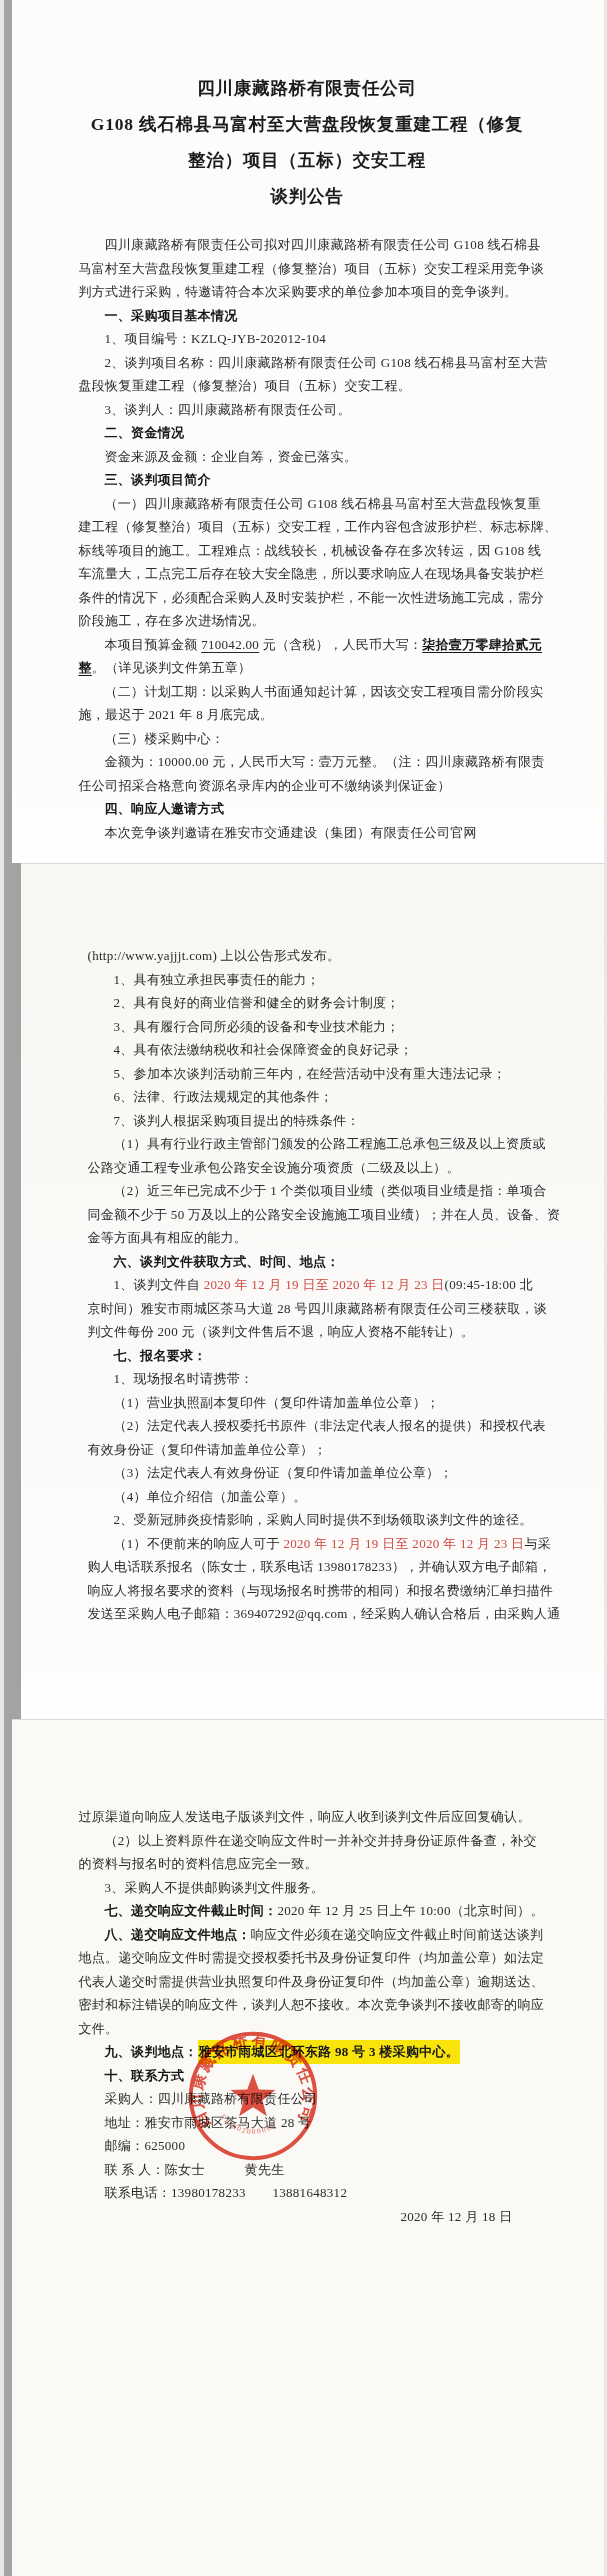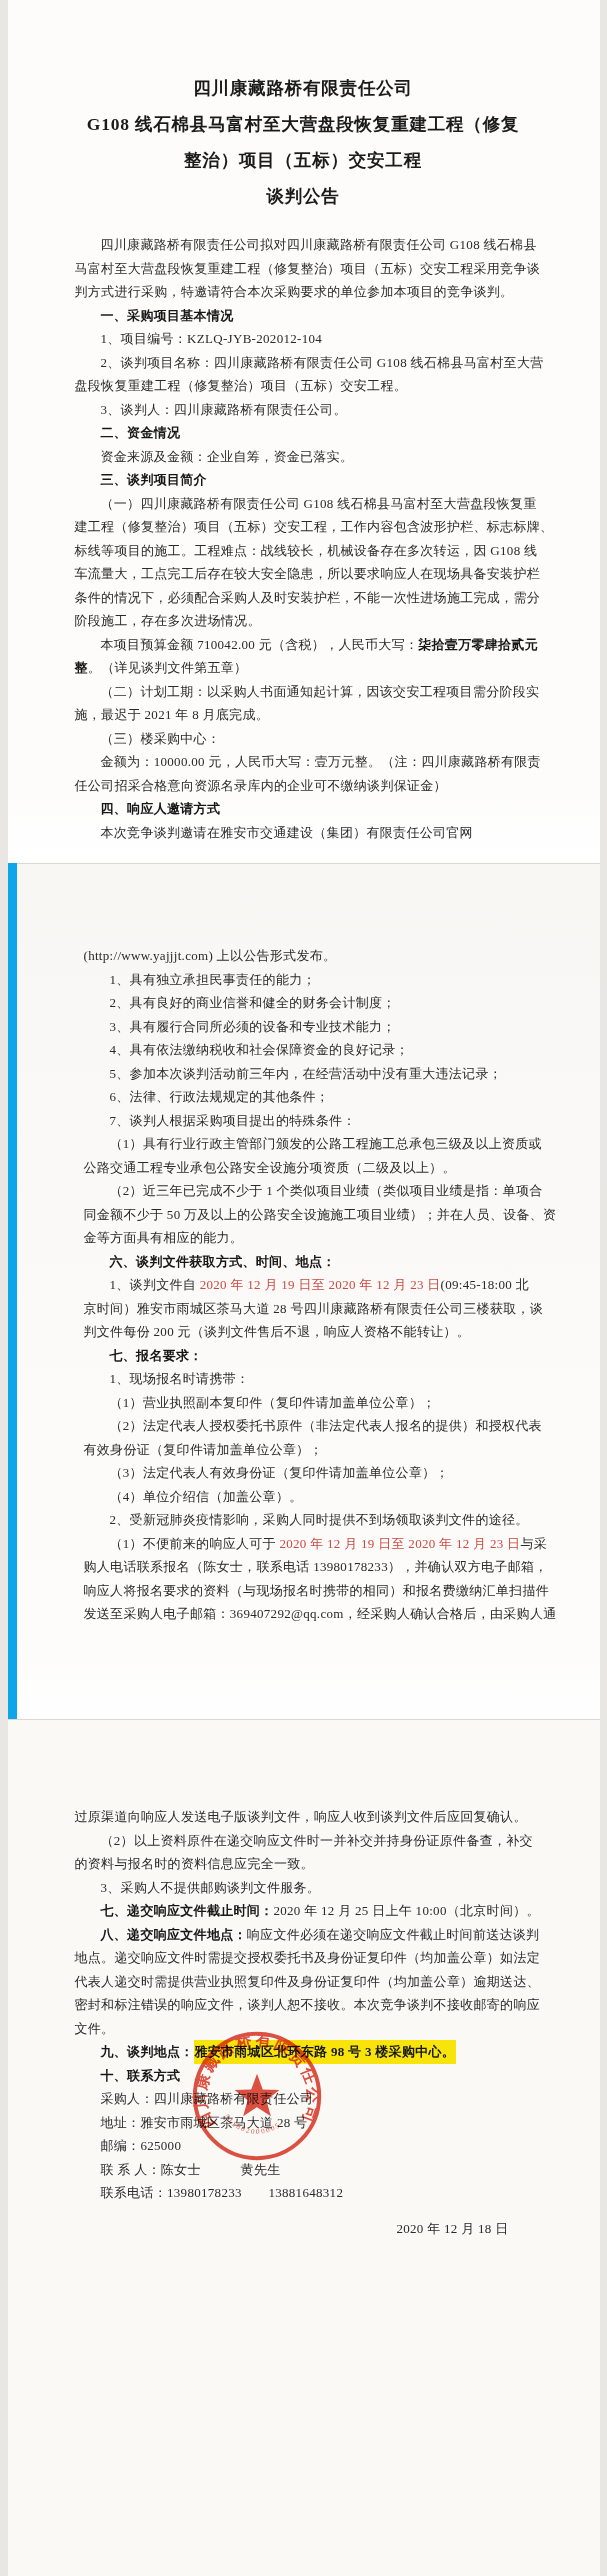--- a/index.html
+++ b/index.html
@@ -1,22 +1,23 @@
 <!DOCTYPE html>
 <html style="font-size:12px"><head>
 <meta charset="utf-8">
 <style>
   html,body{margin:0;padding:0;background:#e9e7e3;}
   #doc{
     position:relative;
     width:592px;
     margin:0 auto;
-    background:#0ea5e9;
+    background:#a3a3a3;
     font-family:"Liberation Serif","DejaVu Serif",serif;
     color:#2a2a2a;
+    padding-left:8px;
   }
   .page{
     box-sizing:border-box;
     padding-left:67px;
     padding-right:68px;
     overflow:hidden;
   }
   .page-1{background:linear-gradient(#fdfcfb 90%, #ffffff 100%);}
   .page-2{background:linear-gradient(#f8f7f4, #fdfcfb 92%, #ffffff 100%);border-top:0.8px solid #dcd9d3;margin-left:9px;}
   .page-3{background:#faf9f6;border-top:0.8px solid #dcd9d3;}
@@ -30,24 +31,24 @@
   .ln.head{font-weight:700;color:#171717;}
   .ln.title{
     font-size:17.5px;
     font-weight:700;
     color:#1b1b1b;
     text-align:center;
     line-height:36px;
     letter-spacing:0.8px;
   }
   .ln.title-end{margin-bottom:19px;}
-  .ln.date{text-align:right;padding-right:23px;margin-top:12px;}
+  .ln.date{text-align:right;padding-right:23px;}
   .run.b{font-weight:700;color:#171717;}
   .run.red{color:#cc4a40;}
-  .run.u{text-underline-offset:3px;}
+  .run.u{text-decoration:underline;text-underline-offset:3px;}
   .run.hl{background:#f8e40b;padding:3.8px 0.8px 4.6px 0.8px;}
   .stamp{
     position:absolute;
     left:173px;
     top:2024px;
     width:152px;
     height:144px;
     mix-blend-mode:multiply;
     opacity:.88;
   }

